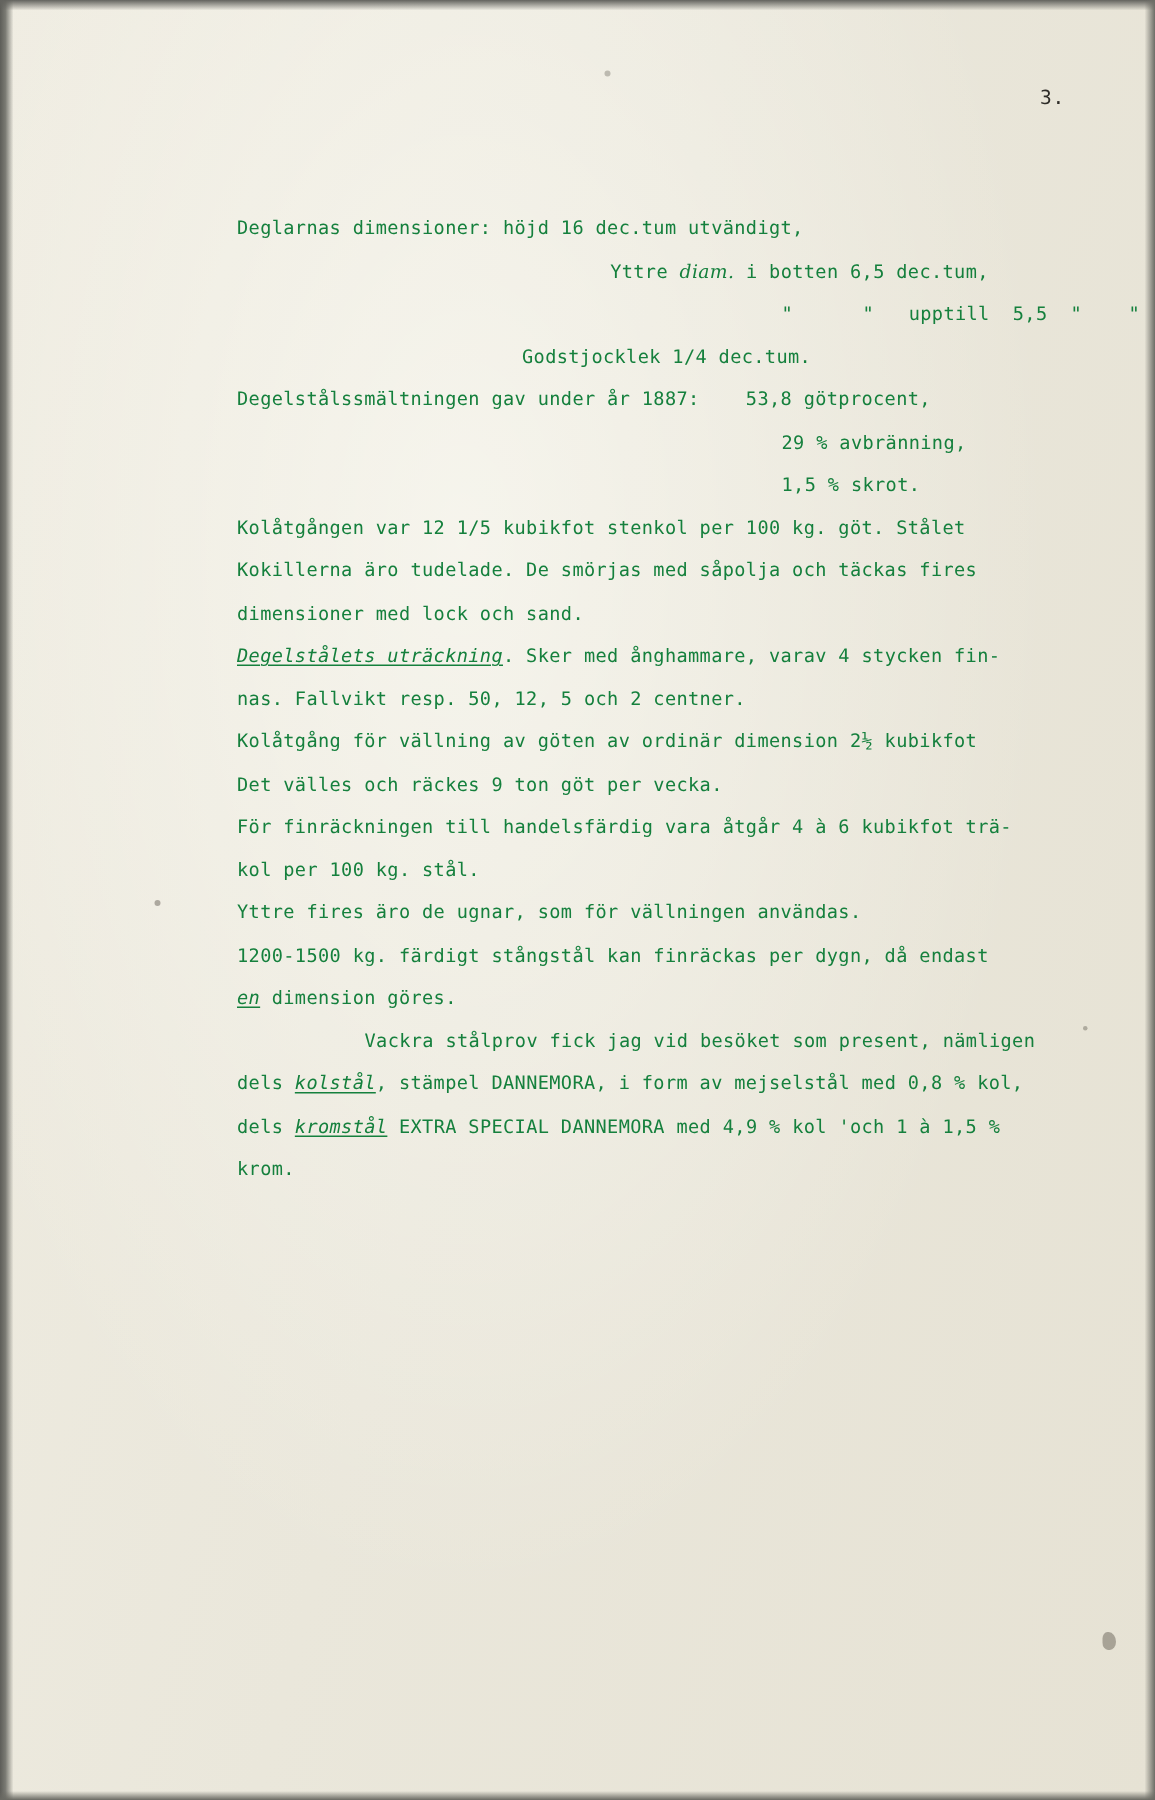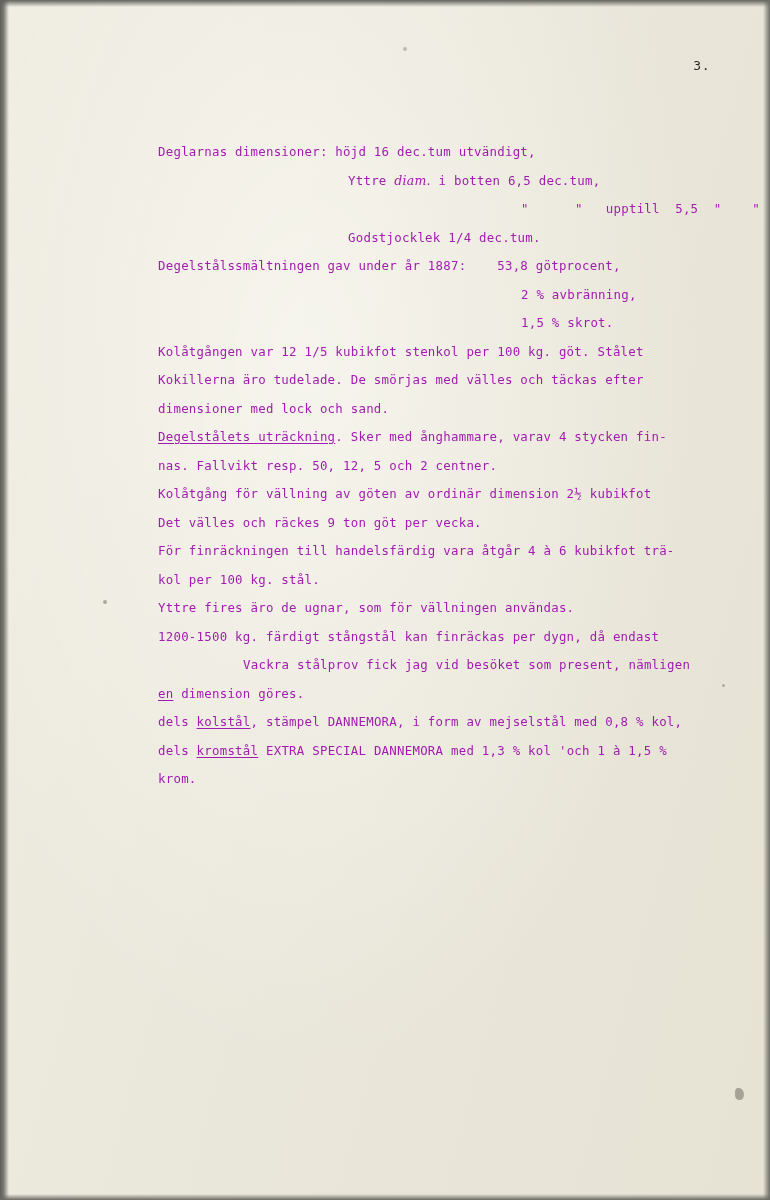--- a/index.html
+++ b/index.html
@@ -65,34 +65,34 @@
     font-size: 13px;
     color: #2e2c28;
     letter-spacing: 0.5px;
   }
 
   .content {
     position: absolute;
     left: 158px;
     top: 138px;
     width: 560px;
-    color: #a21caf;
+    color: #15803d;
     font-size: 12.4px;
     line-height: 28.5px;
     letter-spacing: 0.25px;
   }
   .line {
     white-space: pre;
     min-height: 28.5px;
   }
-  .indent-1 { padding-left: 190px; }
+  .indent-1 { padding-left: 190px; text-align: center; }
   .indent-2 { padding-left: 190px; }
   .indent-3 { padding-left: 363px; }
   .indent-par { padding-left: 85px; }
-  .u { text-decoration: underline; text-underline-offset: 2px; }
+  .u { text-decoration: underline; text-underline-offset: 2px; font-style: italic; }
   .handwritten {
     font-family: "DejaVu Serif", serif;
     font-style: italic;
     font-size: 12.5px;
   }
   .smudge1 {
     position: absolute;
     left: 103px;
     top: 600px;
     width: 4px; height: 4px;
@@ -131,37 +131,37 @@
   <div class="paper-texture"></div>
 
   <div class="page-number">3.</div>
 
   <div class="content">
       <div class="line "><span>Deglarnas dimensioner: höjd 16 dec.tum utvändigt,</span></div>
       <div class="line indent-1"><span>Yttre </span><span class="handwritten">diam.</span><span> i botten 6,5 dec.tum,</span></div>
       <div class="line indent-3"><span>"      "   upptill  5,5  "    "</span></div>
       <div class="line indent-2"><span>Godstjocklek 1/4 dec.tum.</span></div>
       <div class="line "><span>Degelstålssmältningen gav under år 1887:    53,8 götprocent,</span></div>
-      <div class="line indent-3"><span>2 % avbränning,</span></div>
+      <div class="line indent-3"><span>29 % avbränning,</span></div>
       <div class="line indent-3"><span>1,5 % skrot.</span></div>
       <div class="line "><span>Kolåtgången var 12 1/5 kubikfot stenkol per 100 kg. göt. Stålet</span></div>
-      <div class="line "><span>Kokillerna äro tudelade. De smörjas med välles och täckas efter</span></div>
+      <div class="line "><span>Kokillerna äro tudelade. De smörjas med såpolja och täckas fires</span></div>
       <div class="line "><span>dimensioner med lock och sand.</span></div>
       <div class="line "><span class="u">Degelstålets uträckning</span><span>. Sker med ånghammare, varav 4 stycken fin-</span></div>
       <div class="line "><span>nas. Fallvikt resp. 50, 12, 5 och 2 centner.</span></div>
       <div class="line "><span>Kolåtgång för vällning av göten av ordinär dimension 2½ kubikfot</span></div>
       <div class="line "><span>Det välles och räckes 9 ton göt per vecka.</span></div>
       <div class="line "><span>För finräckningen till handelsfärdig vara åtgår 4 à 6 kubikfot trä-</span></div>
       <div class="line "><span>kol per 100 kg. stål.</span></div>
       <div class="line "><span>Yttre fires äro de ugnar, som för vällningen användas.</span></div>
       <div class="line "><span>1200-1500 kg. färdigt stångstål kan finräckas per dygn, då endast</span></div>
+      <div class="line "><span class="u">en</span><span> dimension göres.</span></div>
       <div class="line indent-par"><span>Vackra stålprov fick jag vid besöket som present, nämligen</span></div>
-      <div class="line "><span class="u">en</span><span> dimension göres.</span></div>
       <div class="line "><span>dels </span><span class="u">kolstål</span><span>, stämpel DANNEMORA, i form av mejselstål med 0,8 % kol,</span></div>
-      <div class="line "><span>dels </span><span class="u">kromstål</span><span> EXTRA SPECIAL DANNEMORA med 1,3 % kol 'och 1 à 1,5 %</span></div>
+      <div class="line "><span>dels </span><span class="u">kromstål</span><span> EXTRA SPECIAL DANNEMORA med 4,9 % kol 'och 1 à 1,5 %</span></div>
       <div class="line "><span>krom.</span></div>
     </div>
 
   <div class="smudge4"></div>
   <div class="smudge1"></div>
   <div class="smudge2"></div>
   <div class="smudge3"></div>
 
   <div class="edge-left"></div>
   <div class="edge-top"></div>

